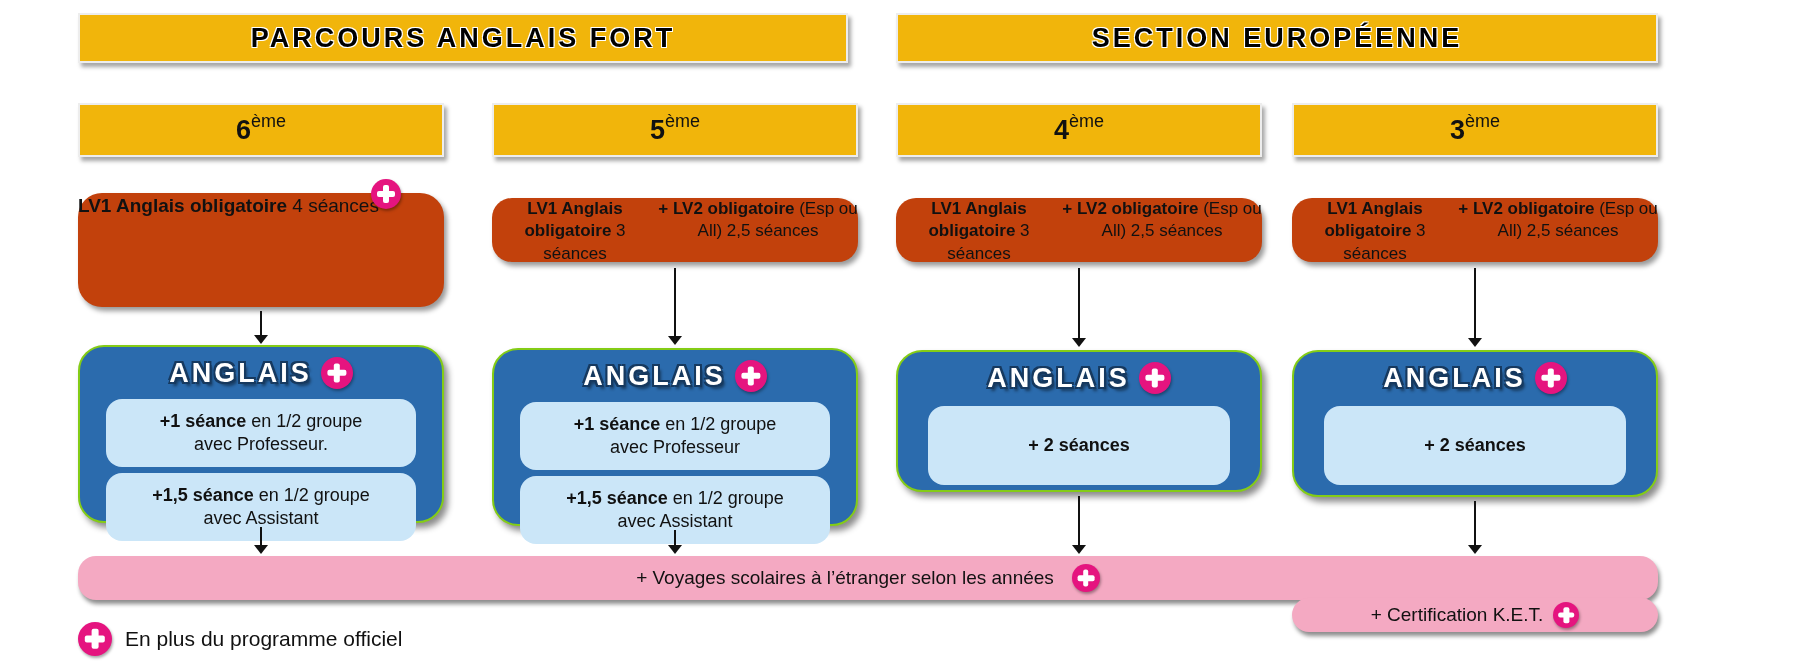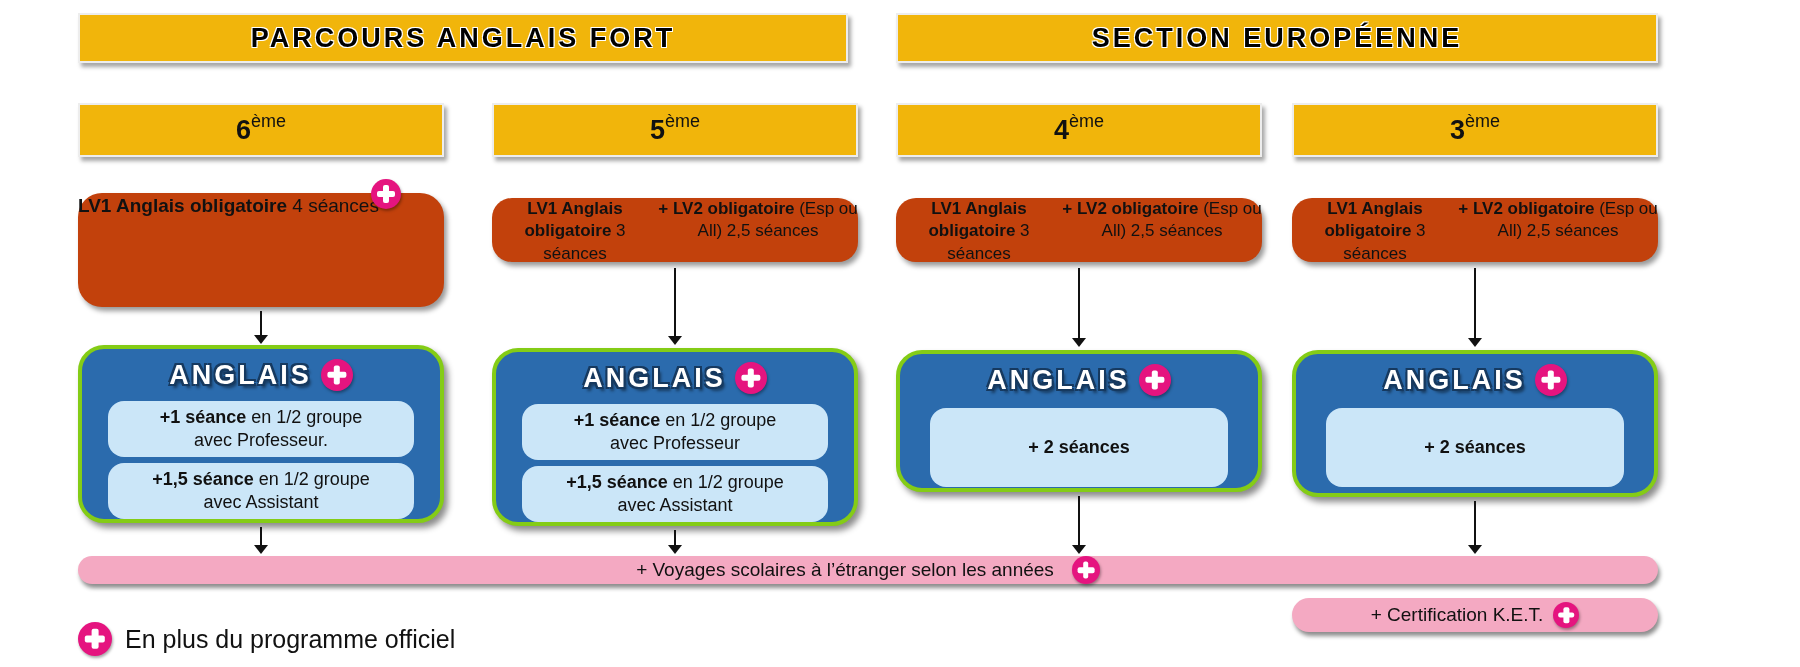--- a/index.html
+++ b/index.html
@@ -26,34 +26,34 @@
     position:absolute;background:#c2410c;border-radius:20px;width:366px;
     box-shadow:3px 4px 5px rgba(0,0,0,0.4);
     display:flex;flex-direction:row;justify-content:flex-start;
     text-align:center;box-sizing:border-box;
   }
   .info-short{top:198px;height:64px;font-size:17px;line-height:1.32;}
   .info-tall{top:193px;height:114px;font-size:19px;line-height:1.38;border-radius:24px;}
   .info-plus{position:absolute;right:8px;bottom:14px;}
   
   .blue-box{
-    position:absolute;width:366px;background:#2B6BAD;border:4px solid #84cc16;
+    position:absolute;width:366px;background:#2B6BAD;border:2px solid #84cc16;
     border-radius:26px;box-shadow:4px 5px 6px rgba(0,0,0,0.45);
     box-sizing:border-box;padding-top:6px;
   }
   .blue-title{
     display:flex;align-items:center;justify-content:center;gap:9px;height:40px;
   }
   .blue-title .t{
     color:#fff;font-weight:bold;font-size:27px;letter-spacing:3px;
     text-shadow:-2px -2px 0 #16395f,2px -2px 0 #16395f,-2px 2px 0 #16395f,2px 2px 0 #16395f,3px 4px 3px rgba(0,0,0,0.45);
   }
   .session{
     background:#CBE6F8;border-radius:16px;margin:6px 26px 2px;
-    padding:5px 6px;text-align:center;font-size:18px;line-height:1.28;
+    padding:11px 6px;text-align:center;font-size:18px;line-height:1.28;
   }
   .session.tall{margin:8px 30px 0;padding:28px 6px;}
   
   .pink-bar{
     position:absolute;background:#F4A9C2;border-radius:18px;
     box-shadow:2px 4px 4px rgba(0,0,0,0.45);
     display:flex;align-items:center;justify-content:center;box-sizing:border-box;
   }
   .pink-text{font-size:19px;}
   
@@ -73,21 +73,21 @@
   .p32{width:32px;height:32px;}
   .p34{width:34px;height:34px;}
   
   .arrow{position:absolute;width:2px;background:#111;}
   .arrow::after{
     content:"";position:absolute;left:-6px;bottom:-9px;
     border:7px solid transparent;border-top:9px solid #111;border-bottom:none;
   }
   
   .legend{position:absolute;left:78px;top:622px;display:flex;align-items:center;gap:13px;}
-  .legend-text{font-size:25px;}
+  .legend-text{font-size:21px;}
   b{font-weight:bold;}
 </style>
 </head>
 <body>
 
 <div class="canvas">
 
   <div class="ybar hdr" style="left:78px;width:770px;">
     <span class="hdr-text">PARCOURS ANGLAIS FORT</span>
   </div>
@@ -182,21 +182,21 @@
     <div class="session tall">
       <div><b>+ 2 séances</b></div>
     </div>
   </div>
 
   <div class="arrow" style="left:260px;top:527px;height:18px;"></div>
   <div class="arrow" style="left:674px;top:530px;height:15px;"></div>
   <div class="arrow" style="left:1078px;top:496px;height:49px;"></div>
   <div class="arrow" style="left:1474px;top:501px;height:44px;"></div>
 
-  <div class="pink-bar" style="left:78px;top:556px;width:1580px;height:28px;">
+  <div class="pink-bar" style="left:78px;top:556px;width:1580px;height:44px;">
     <span class="pink-text">+ Voyages scolaires à l’étranger selon les années</span>
     <span class="plus p28" style="margin-left:18px;"></span>
   </div>
 
   <div class="pink-bar" style="left:1292px;top:598px;width:366px;height:34px;">
     <span class="pink-text">+ Certification K.E.T.</span>
     <span class="plus p26" style="margin-left:10px;"></span>
   </div>
 
   <div class="legend">

